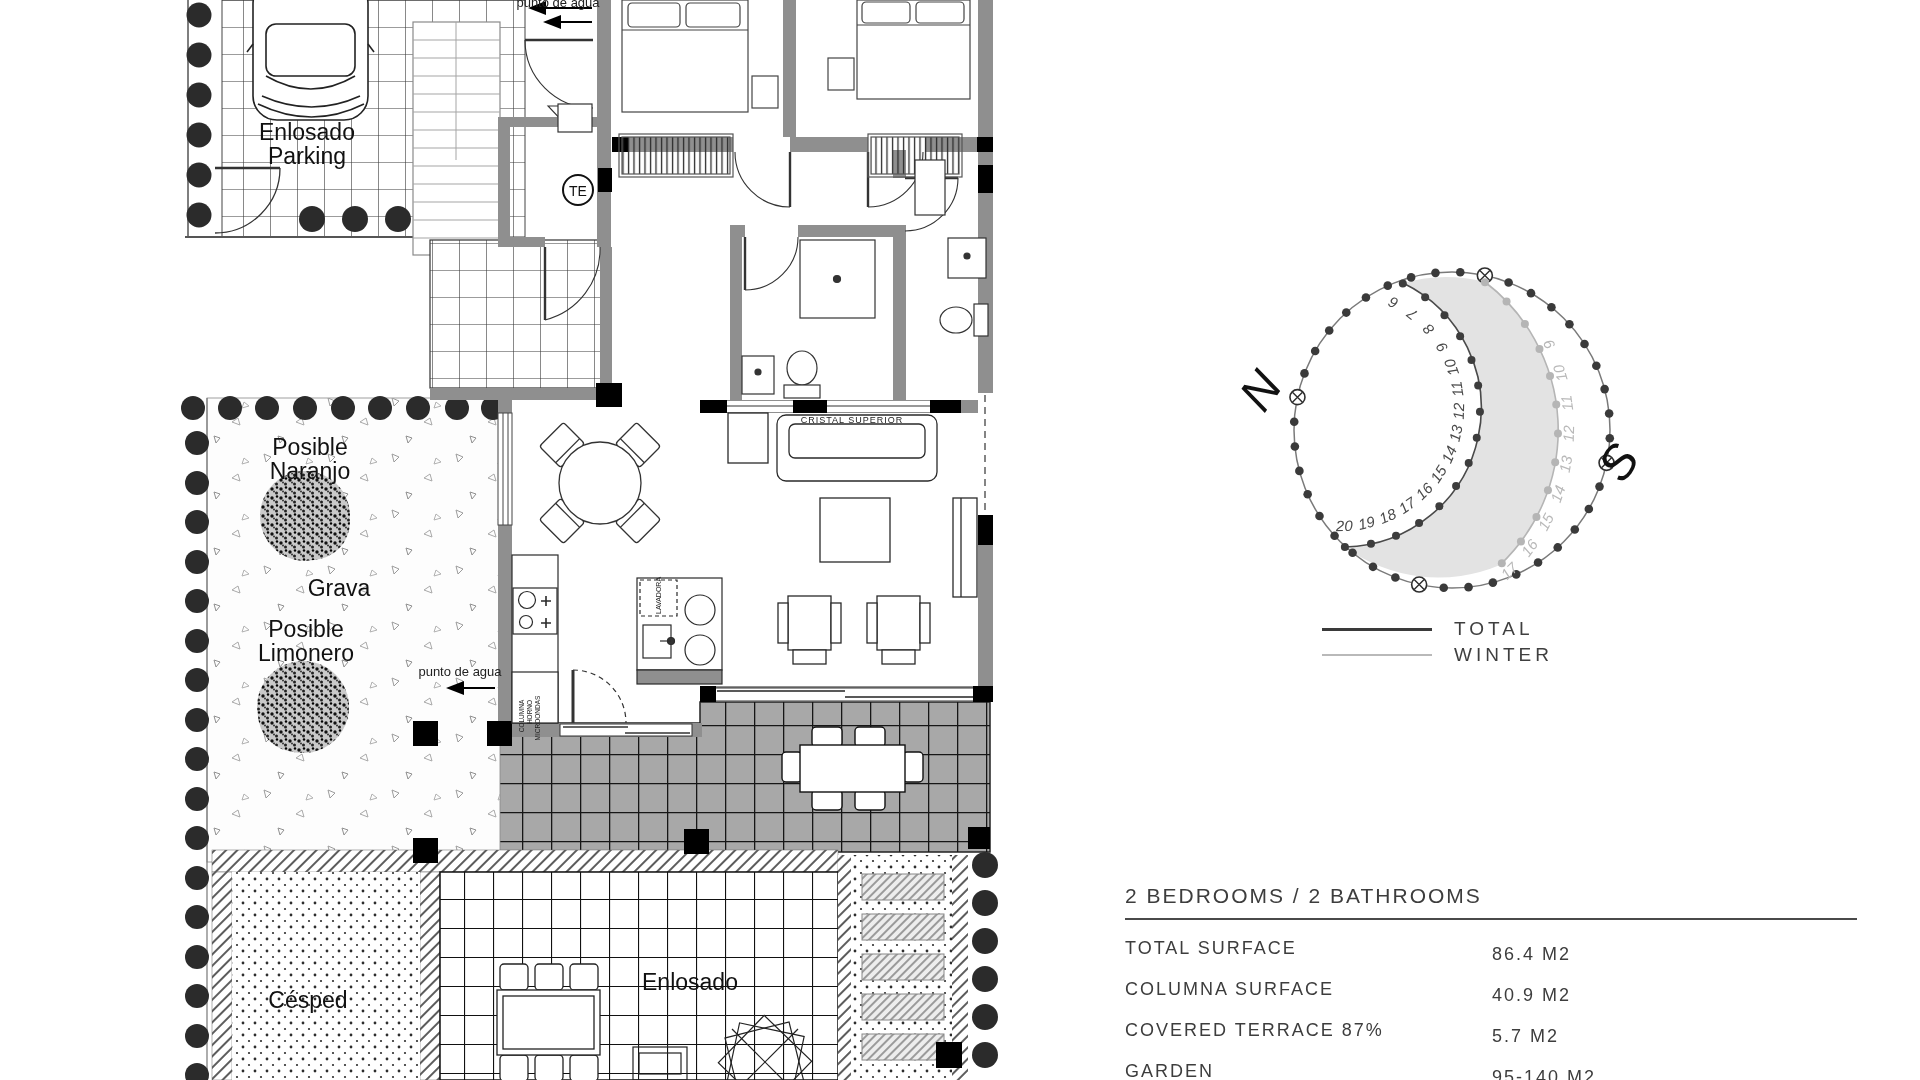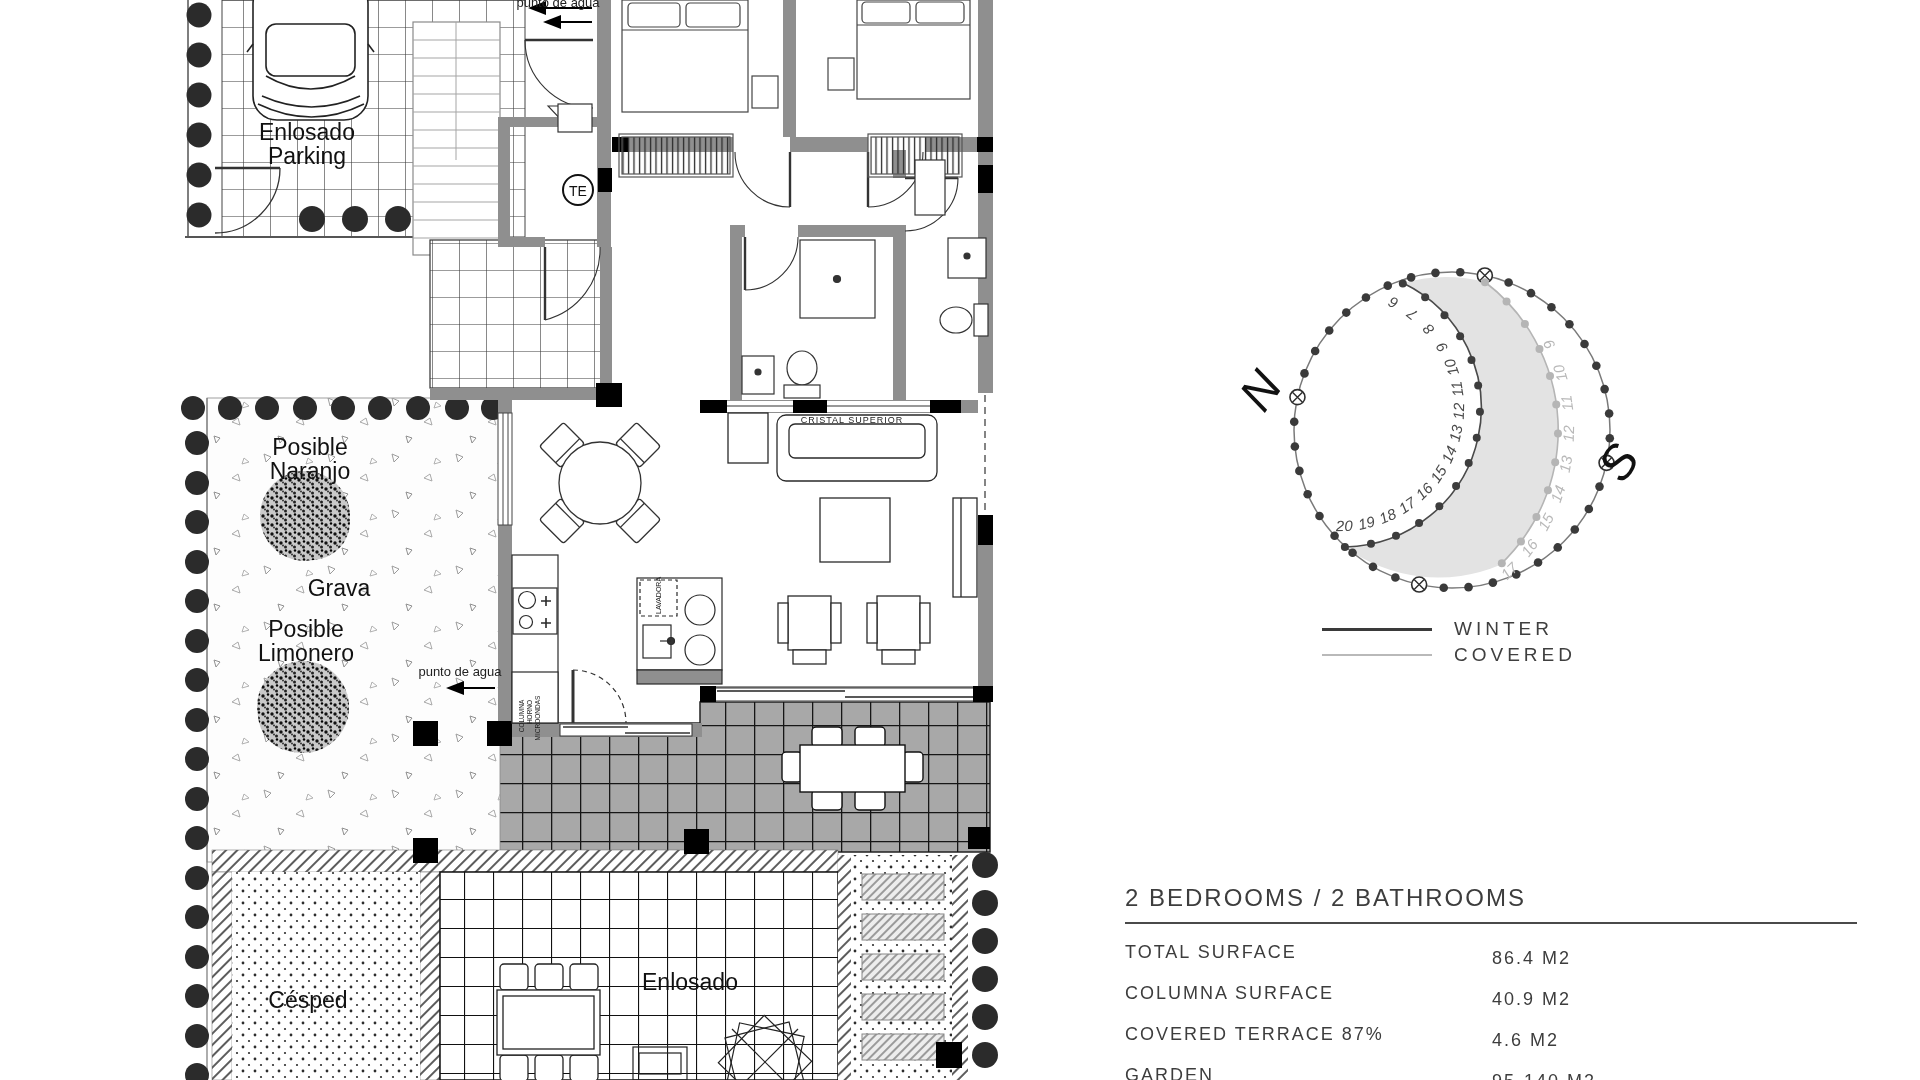--- a/index.html
+++ b/index.html
@@ -7,21 +7,21 @@
        font-family:"Liberation Sans",sans-serif;color:#222}
   #plan-svg{position:absolute;left:0;top:0}
   #sun-svg{position:absolute;left:1240px;top:250px}
   .legend{position:absolute;left:1322px;top:616px;width:300px}
   .legend-row{height:26px;display:flex;align-items:center}
   .legend-line{width:110px;height:3px;display:inline-block;margin-right:22px}
   .legend-line.summer{background:#3a3a3a}
   .legend-line.winter{background:#b9b9b9;height:2px}
   .legend-label{font-size:19px;letter-spacing:4px;color:#3f3f3f}
   .specs{position:absolute;left:1125px;top:884px;width:732px;color:#3d3d3d}
-  .specs-title{font-size:24px;letter-spacing:2px}
+  .specs-title{font-size:21px;letter-spacing:2px}
   .specs-rule{border:none;border-top:2px solid #4a4a4a;margin:10px 0 0 0}
   .spec-row{position:relative;margin-top:16px;font-size:18px;letter-spacing:2px;line-height:25px;height:25px}
   .spec-val{position:absolute;left:367px;top:6px}
   text{font-family:"Liberation Sans",sans-serif}
   .lbl{fill:#111;font-size:23px}
   .lbl-sm{fill:#222;font-size:13px}
   .lbl-tiny{fill:#222;font-size:9px;letter-spacing:1px}
 </style>
 </head>
 <body>
@@ -562,40 +562,40 @@
       <circle cx="261.81227695250783" cy="313.20950698957415" r="4" fill="#b5b5b5"></circle>
       <text x="272.9789244322934" y="324.66838931125795" fill="#b9b9b9" font-size="15" font-style="italic" font-family="'DejaVu Serif',serif" text-anchor="middle" transform="rotate(-44.3 272.9789244322934 324.66838931125795)">17</text>
     </g>
   <text x="34" y="150" font-family="'DejaVu Serif',serif" font-style="italic" font-size="48" fill="#111" text-anchor="middle" transform="rotate(-55 34 150)">N</text>
   <text x="392" y="222" font-family="'DejaVu Serif',serif" font-style="italic" font-size="48" fill="#111" text-anchor="middle" transform="rotate(-55 392 222)">S</text>
 </svg>
 
 <div class="legend">
   <div class="legend-row">
     <span class="legend-line summer"></span>
-    <span class="legend-label">WINTER</span>
+    <span class="legend-label">TOTAL</span>
   </div>
   <div class="legend-row">
     <span class="legend-line winter"></span>
-    <span class="legend-label">COVERED</span>
+    <span class="legend-label">WINTER</span>
   </div>
 </div>
 
 <div class="specs">
   <div class="specs-title">2 BEDROOMS / 2 BATHROOMS</div>
   <hr class="specs-rule">
   <div class="spec-row">
     <span>TOTAL SURFACE</span>
     <span class="spec-val">86.4 M2</span>
   </div>
   <div class="spec-row">
     <span>COLUMNA SURFACE</span>
     <span class="spec-val">40.9 M2</span>
   </div>
   <div class="spec-row">
     <span>COVERED TERRACE 87%</span>
-    <span class="spec-val">4.6 M2</span>
+    <span class="spec-val">5.7 M2</span>
   </div>
   <div class="spec-row">
     <span>GARDEN</span>
     <span class="spec-val">95-140 M2</span>
   </div>
 </div>
 
 </body></html>

